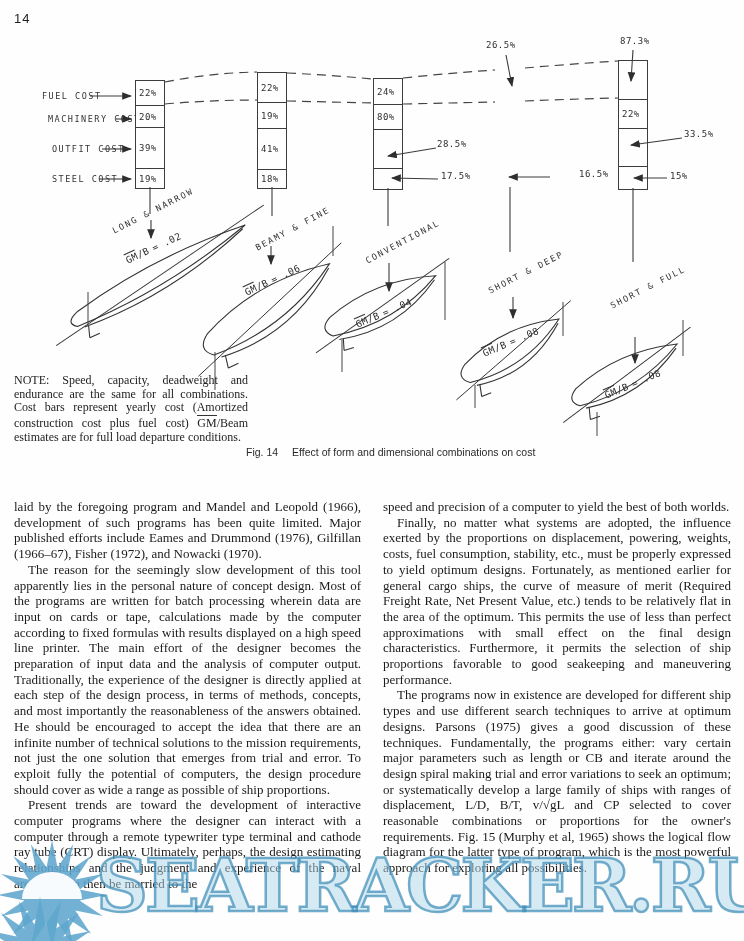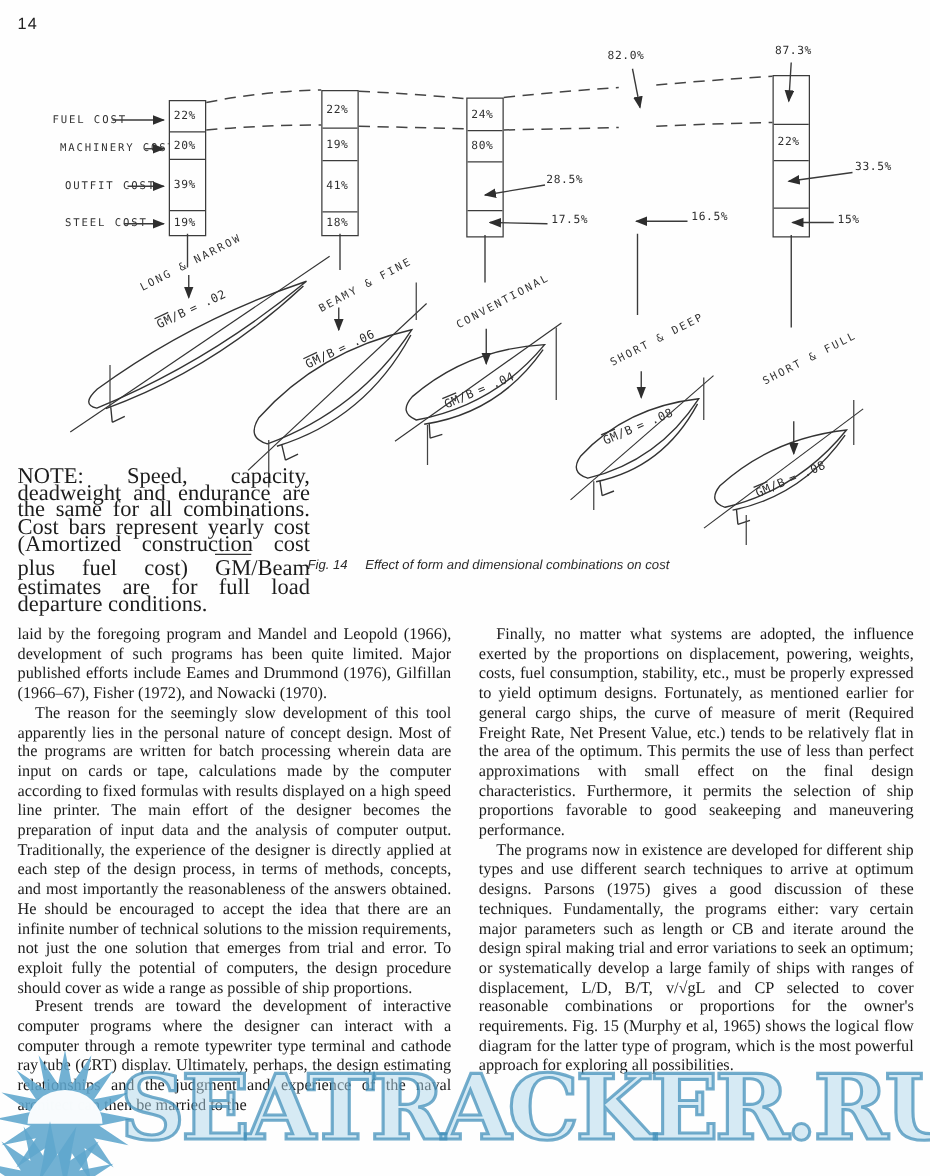--- a/index.html
+++ b/index.html
@@ -20,24 +20,24 @@
   .seg + .seg{border-top:1px solid #3c3c3c;align-items:center;}
   .seg span{font-family:"DejaVu Sans Mono",monospace;font-size:9px;letter-spacing:.5px;color:#2e2e2e;}
   .callout{position:absolute;font-family:"DejaVu Sans Mono",monospace;font-size:9px;
            letter-spacing:.5px;color:#2e2e2e;white-space:nowrap;}
   .shipname{position:absolute;font-family:"DejaVu Sans Mono",monospace;font-size:8.5px;
             letter-spacing:1.8px;color:#333;white-space:nowrap;transform-origin:0 50%;}
   .gmlabel{position:absolute;font-family:"DejaVu Sans Mono",monospace;font-size:9.5px;
            letter-spacing:.5px;color:#2e2e2e;white-space:nowrap;transform-origin:0 50%;}
   .gmlabel span:last-child{margin-left:4px;}
   .ov{border-top:1px solid #333;display:inline-block;line-height:1.05;padding-top:1px;}
-  .note{position:absolute;left:14px;top:374px;width:234px;font-size:18px;line-height:13.7px;
+  .note{position:absolute;left:14px;top:374px;width:234px;font-size:12px;line-height:13.7px;
         text-align:justify;color:#1c1c1c;}
   .caption{position:absolute;left:246px;top:446px;font-family:"Liberation Sans",sans-serif;
-           font-size:10.5px;color:#2a2a2a;white-space:nowrap;font-style:italic;}
+           font-size:10.5px;color:#2a2a2a;white-space:nowrap;}
   .caption .cap-label{margin-right:14px;}
   
   .col{position:absolute;top:499px;font-size:13px;line-height:15.7px;text-align:justify;color:#1b1b1b;}
   .col-left{left:14px;width:347px;}
   .col-right{left:383px;width:348px;}
   .col p{margin:0;}
   .col p.ind{text-indent:14px;}
   
   .wm{position:absolute;left:0;top:0;width:744px;height:810px;pointer-events:none;}
   .wm-burst{position:absolute;left:0;top:835px;}
@@ -109,25 +109,25 @@
           <span>22%</span>
         </div>
       <div class="seg" style="height:38px">
           <span></span>
         </div>
       <div class="seg" style="height:23px">
           <span></span>
         </div>
     </div>
 
-    <div class="callout" style="left:486px;top:40px">82.0%</div>
+    <div class="callout" style="left:486px;top:40px">26.5%</div>
     <div class="callout" style="left:620px;top:36px">87.3%</div>
     <div class="callout" style="left:437px;top:139px">28.5%</div>
     <div class="callout" style="left:441px;top:171px">17.5%</div>
-    <div class="callout" style="left:553px;top:169px">16.5%</div>
+    <div class="callout" style="left:579px;top:169px">16.5%</div>
     <div class="callout" style="left:684px;top:129px">33.5%</div>
     <div class="callout" style="left:670px;top:171px">15%</div>
 
     <div class="shipname" style="left:113px;top:226px;transform:rotate(-27deg)">LONG &amp; NARROW</div>
     <div class="gmlabel" style="left:126px;top:254px;transform:rotate(-25deg)"><span class="ov">GM</span><span>/B</span><span>= .02</span></div>
 
     <div class="shipname" style="left:256px;top:243px;transform:rotate(-28deg)">BEAMY &amp; FINE</div>
     <div class="gmlabel" style="left:245px;top:286px;transform:rotate(-25deg)"><span class="ov">GM</span><span>/B</span><span>= .06</span></div>
 
     <div class="shipname" style="left:366px;top:256px;transform:rotate(-28deg)">CONVENTIONAL</div>
@@ -230,20 +230,21 @@
     <div class="note"><span>NOTE:  Speed, capacity, deadweight and endurance are the same for all combinations.  Cost bars represent yearly cost (Amortized construction cost plus fuel cost) </span><span class="ov">GM</span><span>/Beam estimates are for full load departure conditions.</span></div>
     <div class="caption"><span class="cap-label">Fig. 14</span><span>Effect of form and dimensional combinations on cost</span></div>
   </div>
 
   <div class="col col-left">
     <p>laid by the foregoing program and Mandel and Leopold (1966), development of such programs has been quite limited.  Major published efforts include Eames and Drummond (1976), Gilfillan (1966–67), Fisher (1972), and Nowacki (1970).</p>
     <p class="ind">The reason for the seemingly slow development of this tool apparently lies in the personal nature of concept design. Most of the programs are written for batch processing wherein data are input on cards or tape, calculations made by the computer according to fixed formulas with results displayed on a high speed line printer.  The main effort of the designer becomes the preparation of input data and the analysis of computer output.  Traditionally, the experience of the designer is directly applied at each step of the design process, in terms of methods, concepts, and most importantly the reasonableness of the answers obtained.  He should be encouraged to accept the idea that there are an infinite number of technical solutions to the mission requirements, not just the one solution that emerges from trial and error.  To exploit fully the potential of computers, the design procedure should cover as wide a range as possible of ship proportions.</p>
     <p class="ind">Present trends are toward the development of interactive computer programs where the designer can interact with a computer through a remote typewriter type terminal and cathode ray tube (CRT) display.  Ultimately, perhaps, the design estimating relationships and the judgment and experience of the naval architect can then be married to the</p>
   </div>
   <div class="col col-right">
+    <p>speed and precision of a computer to yield the best of both worlds.</p>
     <p class="ind">Finally, no matter what systems are adopted, the influence exerted by the proportions on displacement, powering, weights, costs, fuel consumption, stability, etc., must be properly expressed to yield optimum designs.  Fortunately, as mentioned earlier for general cargo ships, the curve of measure of merit (Required Freight Rate, Net Present Value, etc.) tends to be relatively flat in the area of the optimum.  This permits the use of less than perfect approximations with small effect on the final design characteristics. Furthermore, it permits the selection of ship proportions favorable to good seakeeping and maneuvering performance.</p>
     <p class="ind">The programs now in existence are developed for different ship types and use different search techniques to arrive at optimum designs.  Parsons (1975) gives a good discussion of these techniques.  Fundamentally, the programs either: vary certain major parameters such as length or CB and iterate around the design spiral making trial and error variations to seek an optimum; or systematically develop a large family of ships with ranges of displacement, L/D, B/T, v/√gL and CP selected to cover reasonable combinations or proportions for the owner's requirements.  Fig. 15 (Murphy et al, 1965) shows the logical flow diagram for the latter type of program, which is the most powerful approach for exploring all possibilities.</p>
   </div>
 
   <div class="wm">
     <svg class="wm-burst" width="130" height="106" viewBox="0 0 130 106">
       <defs>
         <path id="star16" d="M55,0 L27.5,5.5 L50.8,21.1 L23.3,15.6 L38.9,38.9 L15.6,23.3 L21.1,50.8 L5.5,27.5 L0,55 L-5.5,27.5 L-21.1,50.8 L-15.6,23.3 L-38.9,38.9 L-23.3,15.6 L-50.8,21.1 L-27.5,5.5 L-55,0 L-27.5,-5.5 L-50.8,-21.1 L-23.3,-15.6 L-38.9,-38.9 L-15.6,-23.3 L-21.1,-50.8 L-5.5,-27.5 L0,-55 L5.5,-27.5 L21.1,-50.8 L15.6,-23.3 L38.9,-38.9 L23.3,-15.6 L50.8,-21.1 L27.5,-5.5 Z"></path>
       </defs>
       <g transform="translate(52,60)">

